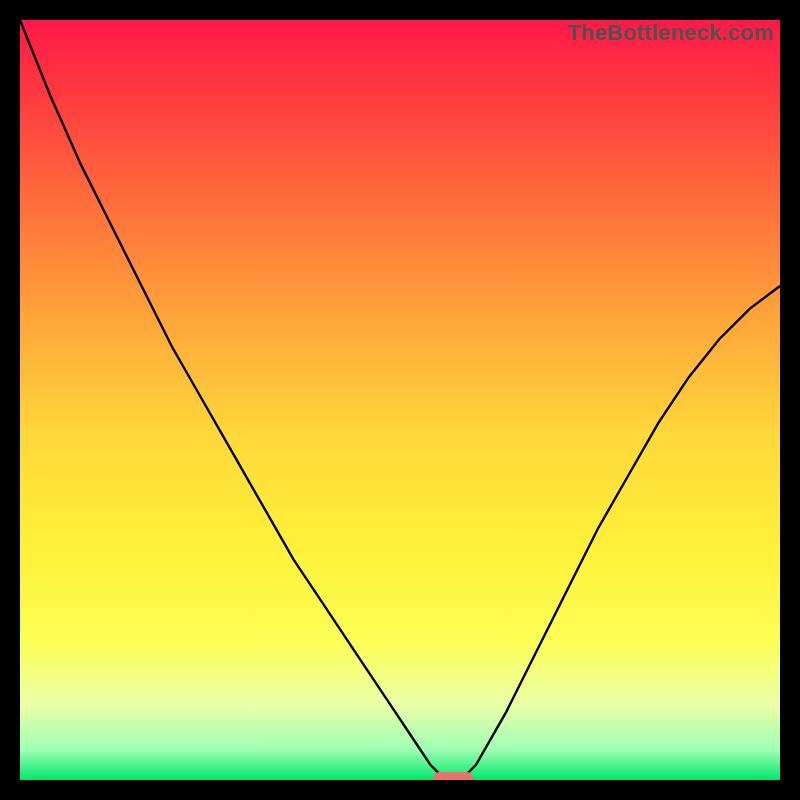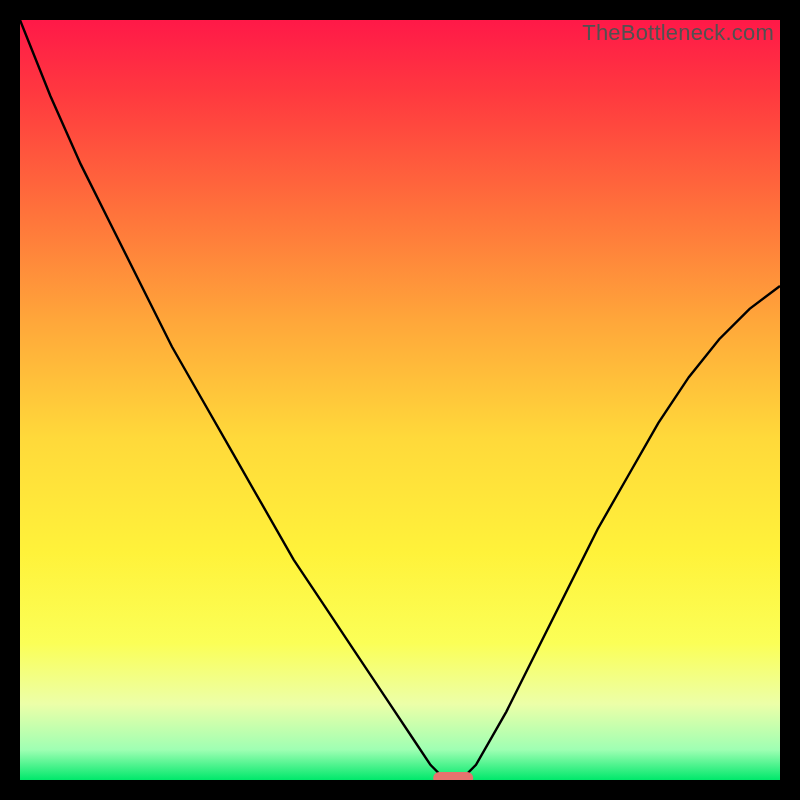--- a/index.html
+++ b/index.html
@@ -18,21 +18,21 @@
     width: 760px;
     height: 760px;
     background: #000;
   }
   .watermark {
     position: absolute;
     top: 0px;
     right: 6px;
     color: #515151;
     font-size: 22px;
-    font-weight: 400;
+    font-weight: 700;
     letter-spacing: 0.2px;
     z-index: 5;
   }
   svg {
     position: absolute;
     left: 0;
     top: 0;
   }
 </style>
 </head>

